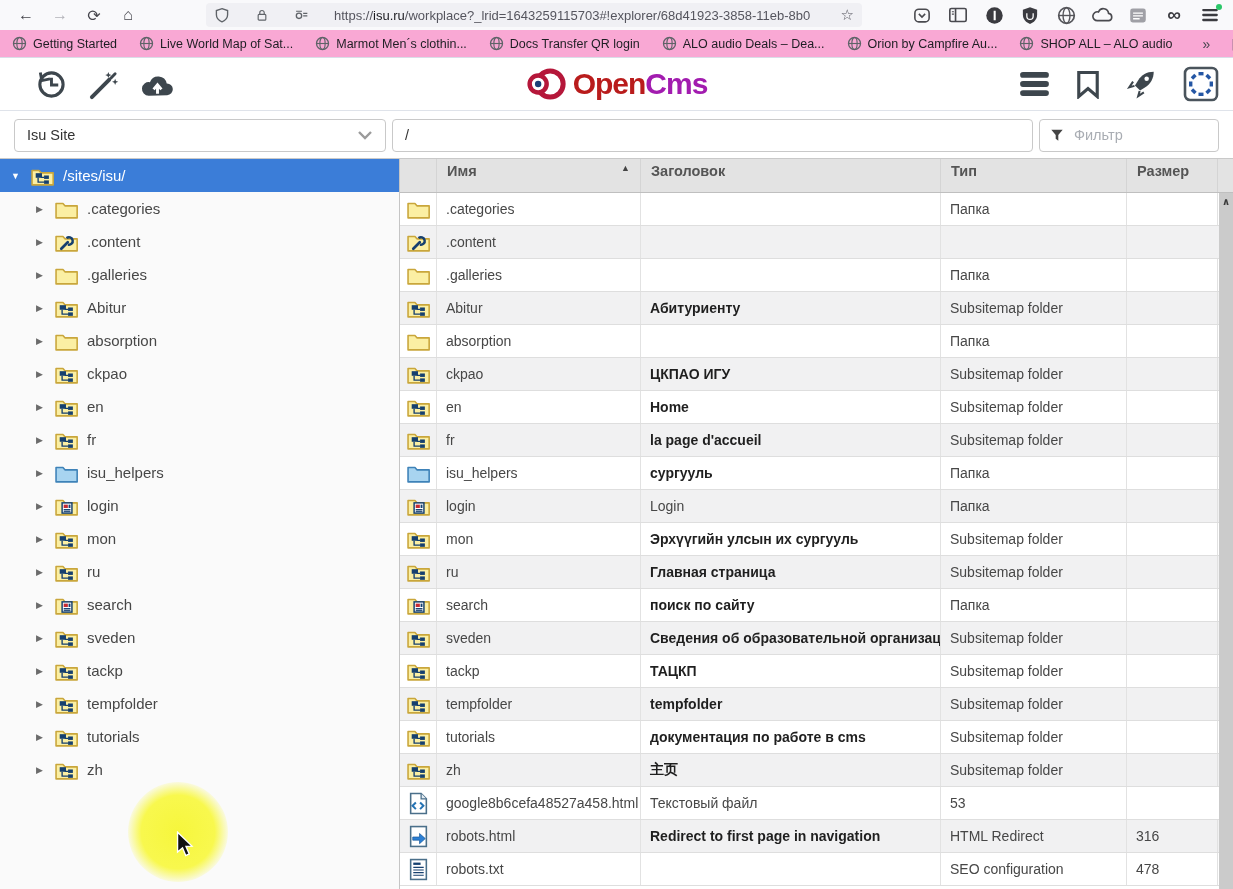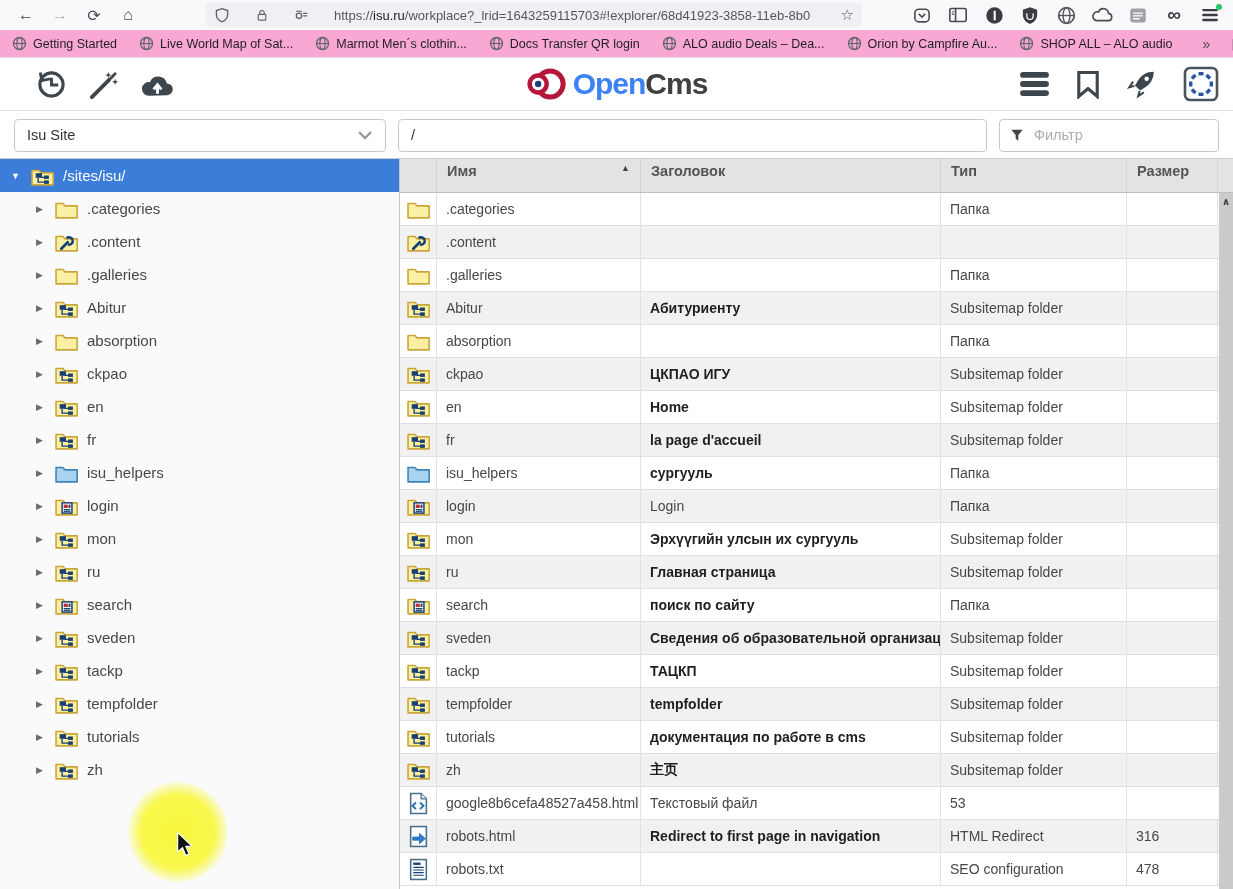--- a/index.html
+++ b/index.html
@@ -29,32 +29,32 @@
   .bm-other{margin-left:auto;display:flex;align-items:center;gap:6px;}
 
   
   .cms-header{height:52px;display:flex;align-items:center;padding:0 14px;background:#fff;
               border-bottom:1px solid #dfe3ea;position:relative;}
   .explorer-btn{background:#59636b;color:#fff;font-weight:bold;font-size:17px;
                 padding:8px 16px;border-radius:4px;border:none;}
   .hicon{margin-left:20px;display:flex;align-items:center;justify-content:center;}
   .cms-logo{position:absolute;left:50%;transform:translateX(-50%);display:flex;align-items:center;gap:3px;}
   .logo-text{font-size:30px;font-weight:bold;letter-spacing:-1px;line-height:1;}
-  .logo-open{color:#3b82f6;}
-  .logo-cms{color:#404040;}
+  .logo-open{color:#b91c1c;}
+  .logo-cms{color:#a21caf;}
   .header-right{margin-left:auto;display:flex;align-items:center;gap:26px;}
 
   
-  .sub-bar{height:48px;display:flex;align-items:center;padding:0 14px;gap:12px;background:#fff;}
+  .sub-bar{height:48px;display:flex;align-items:center;padding:0 14px;gap:6px;background:#fff;}
   .site-select{width:372px;height:33px;border:1px solid #c9c9c9;border-radius:4px;display:flex;
                align-items:center;padding:0 12px;font-size:14.5px;color:#333;box-sizing:border-box;}
   .site-select .chev{margin-left:auto;}
   .path-input{flex:1;height:33px;border:1px solid #c9c9c9;border-radius:4px;padding:0 12px;
               font-size:14.5px;color:#333;box-sizing:border-box;font-family:inherit;outline:none;background:#fff;}
-  .filter-box{width:220px;height:33px;border:1px solid #c9c9c9;border-radius:4px;display:flex;
+  .filter-box{width:180px;height:33px;border:1px solid #c9c9c9;border-radius:4px;display:flex;
               align-items:center;padding:0 10px;gap:8px;box-sizing:border-box;}
   .filter-box input{border:none;outline:none;flex:1;width:100%;font-size:14.5px;font-family:inherit;color:#333;background:transparent;}
   .filter-box input::placeholder{color:#a9adb3;}
 
   
   .main{position:absolute;top:158px;left:0;right:0;bottom:0;display:flex;border-top:1px solid #c9c9c9;}
   .tree-panel{width:399px;border-right:1px solid #c5c5c5;background:#fafafa;position:relative;overflow:hidden;}
   .tree-row{height:33px;display:flex;align-items:center;gap:9px;font-size:15px;color:#474747;}
   .tree-root{background:#3b7dd8;color:#fff;padding-left:10px;}
   .tree-item{padding-left:34px;}

